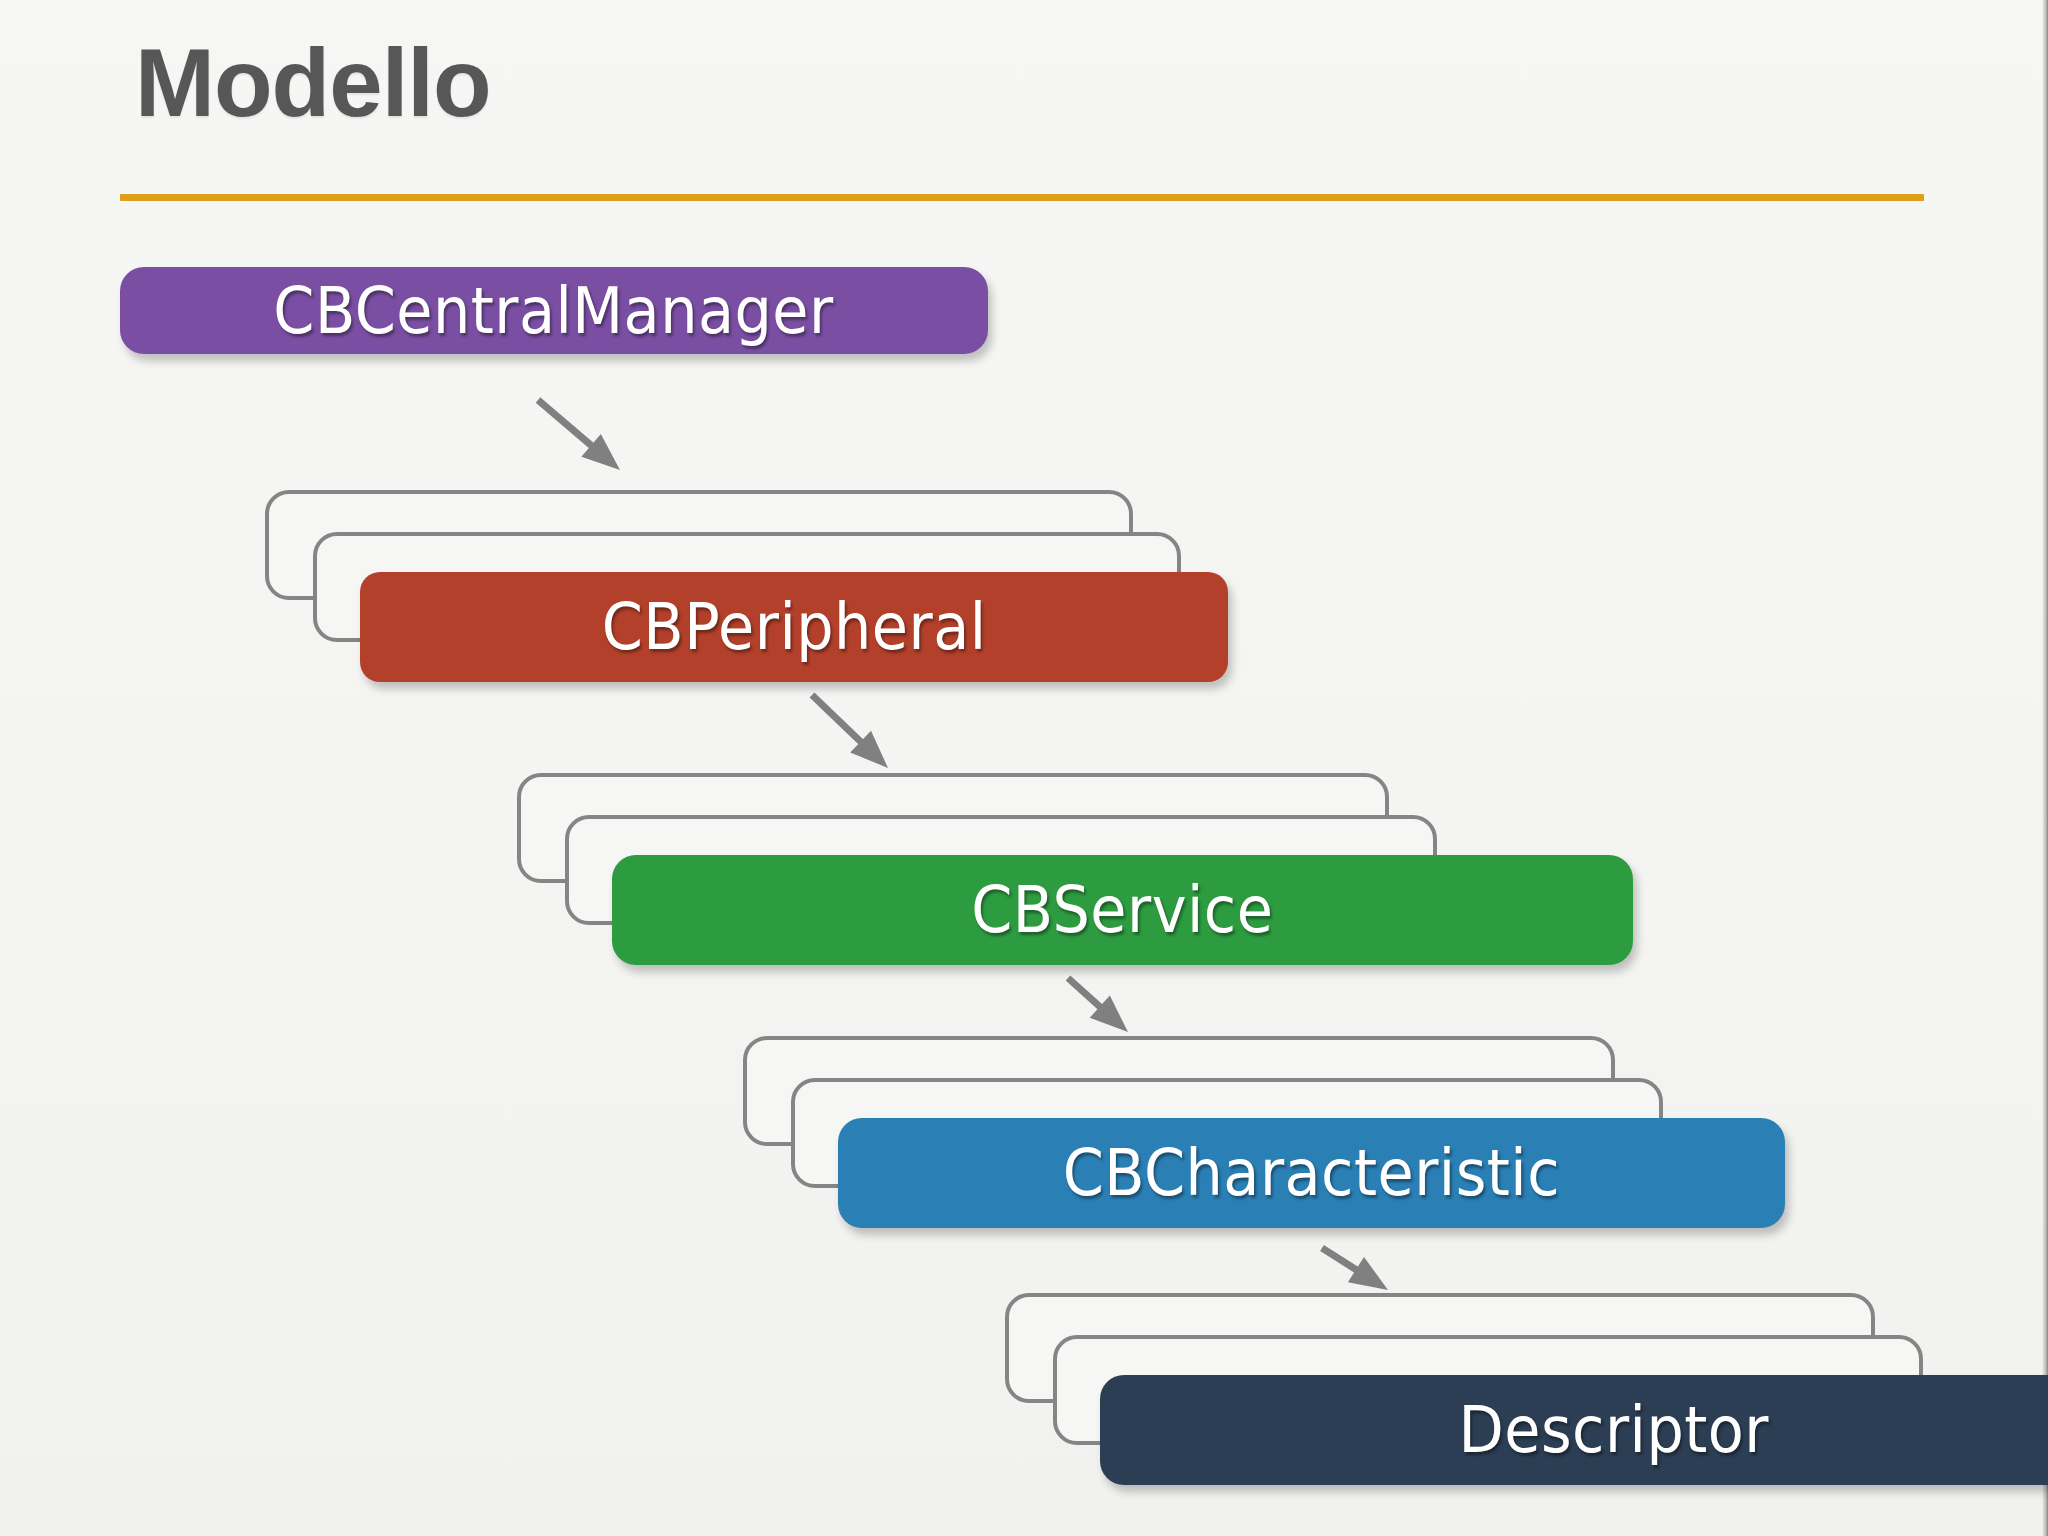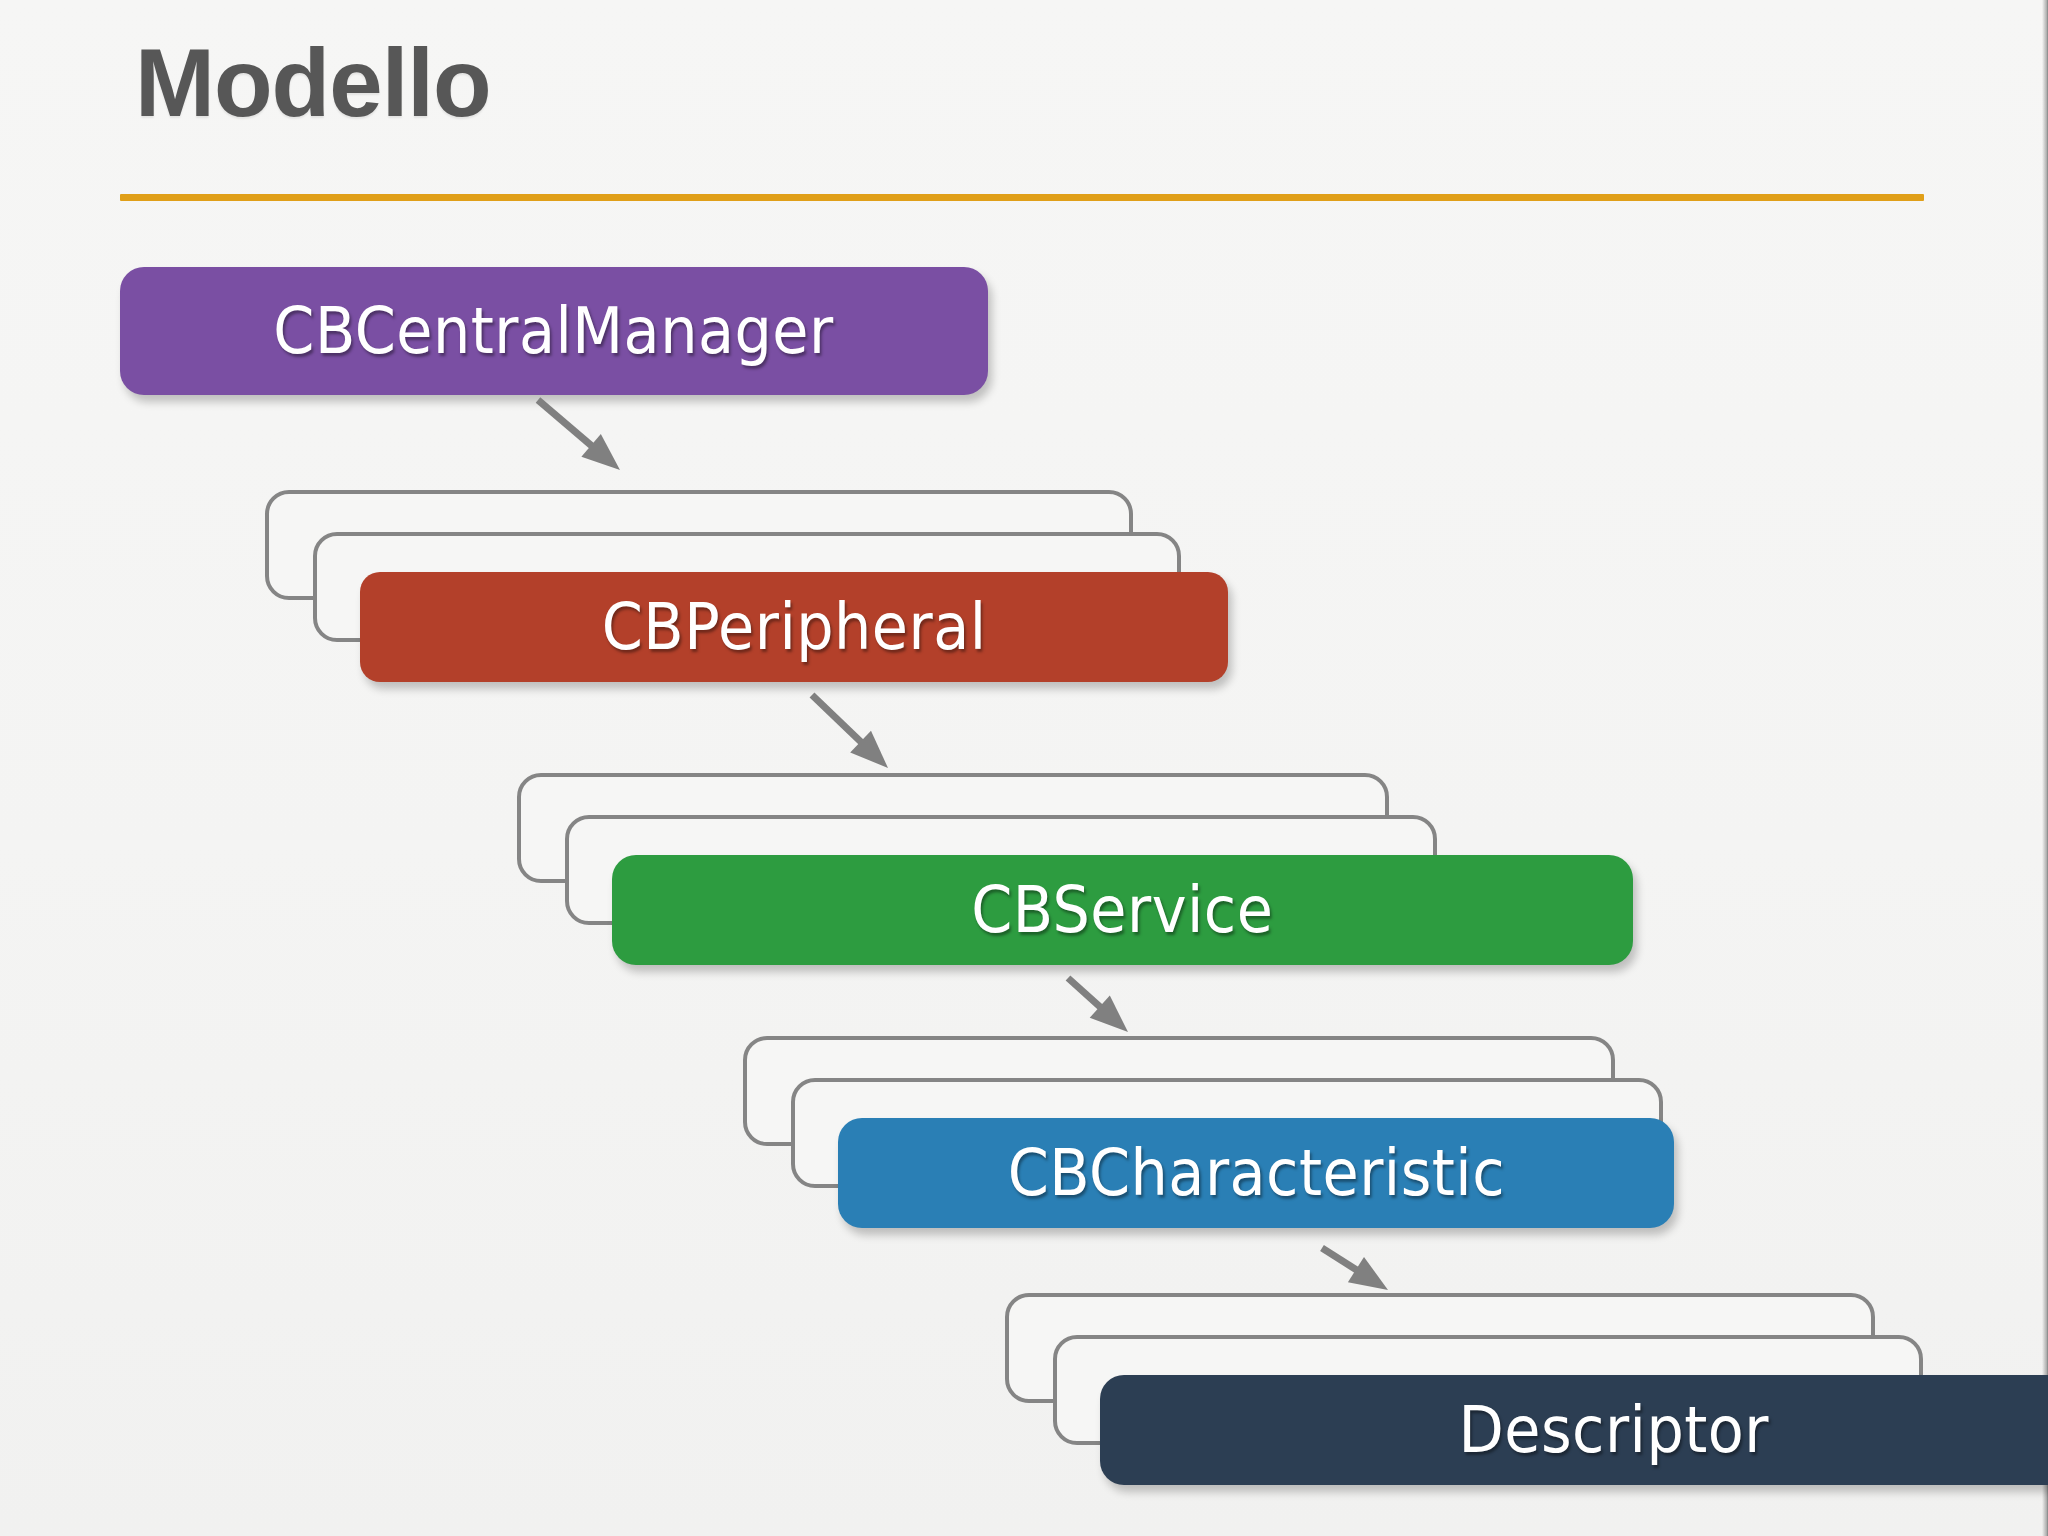--- a/index.html
+++ b/index.html
@@ -95,42 +95,42 @@
 </head>
 <body style="background: rgb(244, 244, 243);">
 
 <div id="slide">
 
   <div id="title" style="color: rgb(87, 87, 87);">Modello</div>
   <div id="title-rule" style="background: rgb(224, 159, 24);"></div>
 
   <div id="diagram-layer">
       <div class="stack" style="left: 0px; top: 0px;">
-        <div class="card" style="background: rgb(122, 79, 163); left: 120px; top: 267px; width: 868px; height: 128px; z-index: 5;">
+        <div class="card" style="background: rgb(122, 79, 163); left: 120px; top: 267px; width: 868px; height: 87px; z-index: 5;">
           <span class="card-label">CBCentralManager</span>
         </div>
       </div>
       <div class="stack" style="left: 0px; top: 0px;">
         <div class="ghost" style="border-color: rgb(133, 133, 133); left: 265px; top: 490px; width: 868px; height: 110px; z-index: 1;"></div>
         <div class="ghost" style="border-color: rgb(133, 133, 133); left: 313px; top: 532px; width: 868px; height: 110px; z-index: 2;"></div>
         <div class="card" style="background: rgb(179, 64, 42); left: 360px; top: 572px; width: 868px; height: 110px; z-index: 5; border-radius: 20px;">
           <span class="card-label">CBPeripheral</span>
         </div>
       </div>
       <div class="stack" style="left: 0px; top: 0px;">
         <div class="ghost" style="border-color: rgb(133, 133, 133); left: 517px; top: 773px; width: 872px; height: 110px; z-index: 1;"></div>
         <div class="ghost" style="border-color: rgb(133, 133, 133); left: 565px; top: 815px; width: 872px; height: 110px; z-index: 2;"></div>
         <div class="card" style="background: rgb(45, 156, 64); left: 612px; top: 855px; width: 1021px; height: 110px; z-index: 5; align-items: center;">
           <span class="card-label">CBService</span>
         </div>
       </div>
       <div class="stack" style="left: 0px; top: 0px;">
         <div class="ghost" style="border-color: rgb(133, 133, 133); left: 743px; top: 1036px; width: 872px; height: 110px; z-index: 1;"></div>
         <div class="ghost" style="border-color: rgb(133, 133, 133); left: 791px; top: 1078px; width: 872px; height: 110px; z-index: 2;"></div>
-        <div class="card" style="background: rgb(42, 127, 181); left: 838px; top: 1118px; width: 836px; height: 110px; z-index: 5;">
+        <div class="card" style="background: rgb(42, 127, 181); left: 838px; top: 1118px; width: 947px; height: 110px; z-index: 5;">
           <span class="card-label">CBCharacteristic</span>
         </div>
       </div>
       <div class="stack" style="left: 0px; top: 0px;">
         <div class="ghost" style="border-color: rgb(133, 133, 133); left: 1005px; top: 1293px; width: 870px; height: 110px; z-index: 1;"></div>
         <div class="ghost" style="border-color: rgb(133, 133, 133); left: 1053px; top: 1335px; width: 870px; height: 110px; z-index: 2;"></div>
         <div class="card" style="background: rgb(44, 62, 83); left: 1100px; top: 1375px; width: 1028px; height: 110px; z-index: 5;">
           <span class="card-label">Descriptor</span>
         </div>
       </div>

